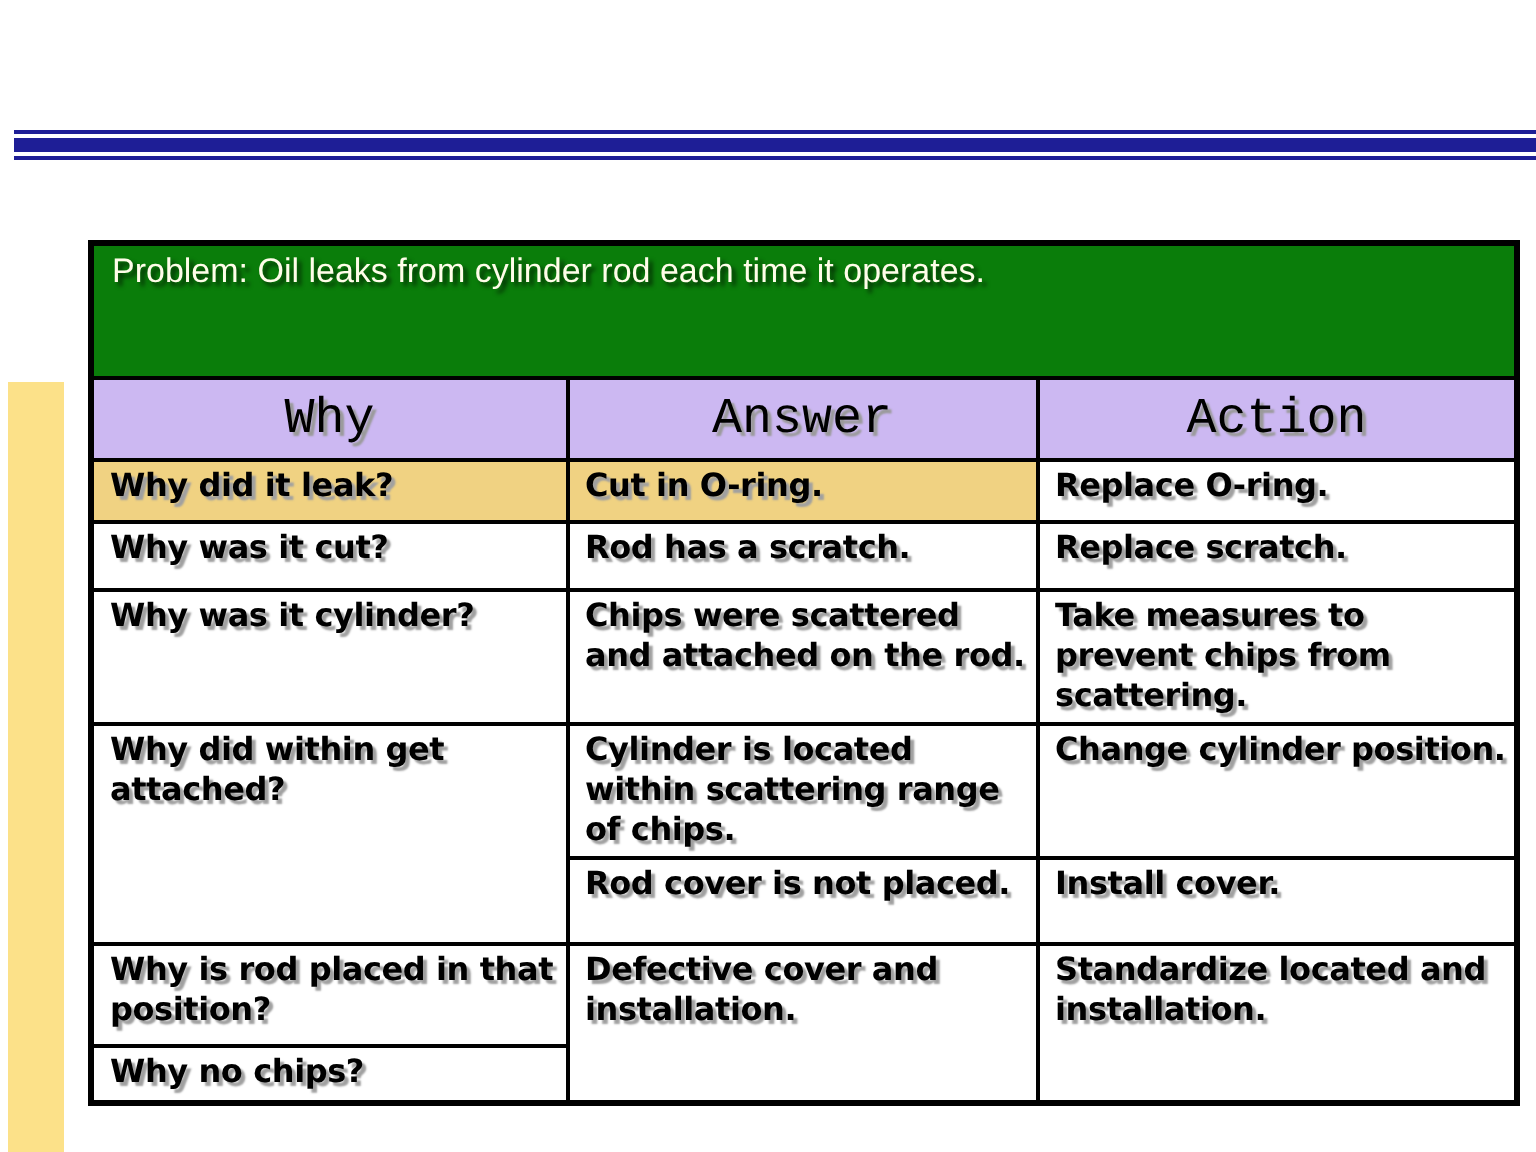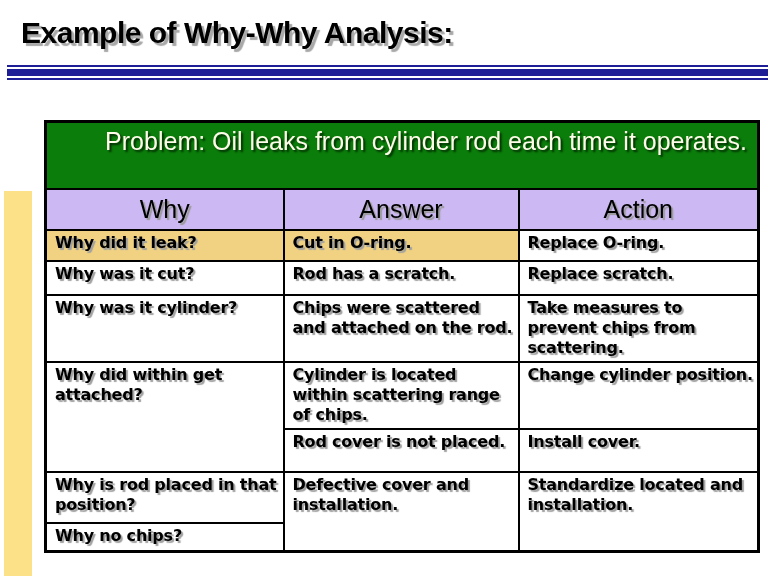--- a/index.html
+++ b/index.html
@@ -61,34 +61,33 @@
   table.why-table, table.why-table td, table.why-table th {
     border: 2px solid #000000;
   }
   table.why-table { border-width: 3px; }
 
   td.problem-banner {
     height: 67px;
     background: #0a7d0a;
     color: #fffde9;
     font-family: "Liberation Sans", sans-serif;
-    font-size: 25px;
+    font-size: 17px;
     font-weight: 400;
     line-height: 1.28;
     padding: 2px 10px 2px 9px;
     text-shadow: 2px 2px 2px rgba(0,0,0,0.65);
     vertical-align: top;
-    text-align: right;
   }
 
   th.col-header {
     height: 41px;
     background: #ccb8f2;
     color: #000000;
-    font-family: Liberation Sans, sans-serif;
+    font-family: Liberation Mono, monospace;
     font-size: 25px;
     font-weight: 400;
     text-align: center;
     vertical-align: middle;
     text-shadow: 2px 2px 1px #9a9a9a;
   }
 
   td.cell {
     background: #ffffff;
     color: #000000;
@@ -101,21 +100,20 @@
     vertical-align: top;
     text-shadow: 2px 2px 1px #a0a0a0;
   }
   td.cell-tan { background: #f0d282; }
 </style>
 </head>
 <body>
 
 <div class="slide">
 
-  <div class="slide-title">Example of Why-Why Analysis:</div>
 
   <div class="title-divider"></div>
 
   <div class="left-accent-bar"></div>
 
   <table class="why-table">
     <colgroup>
       <col style="width:238px">
       <col style="width:235px">
       <col style="width:240px">

